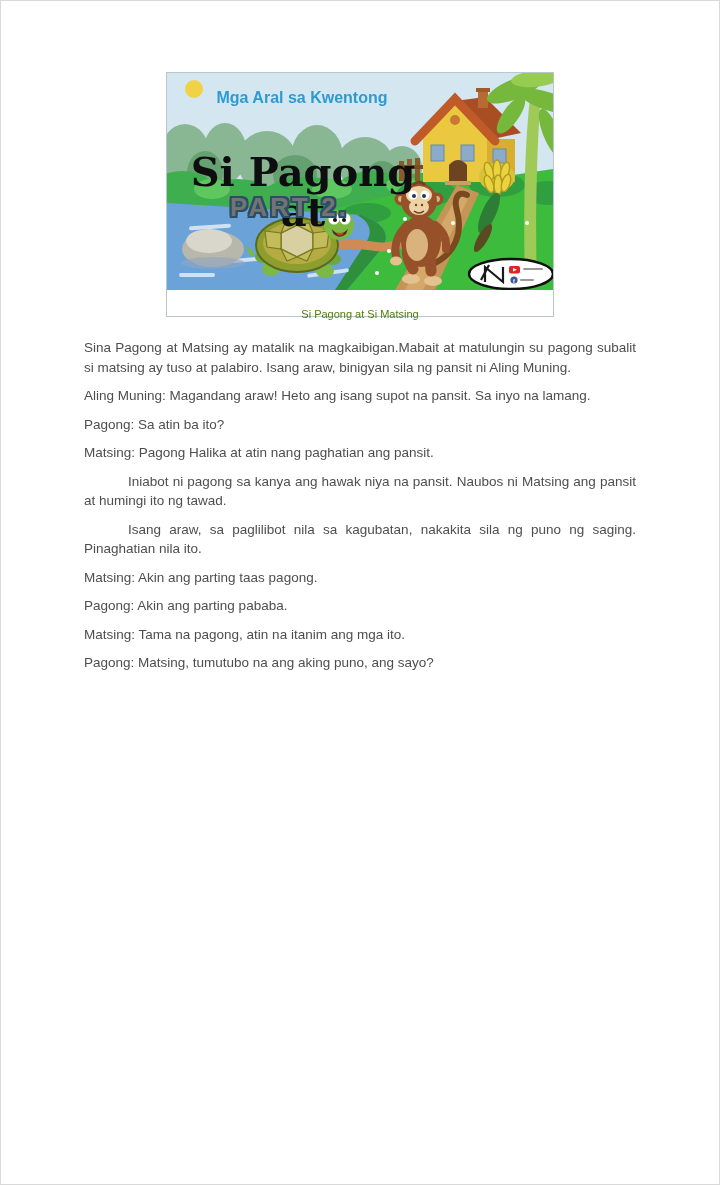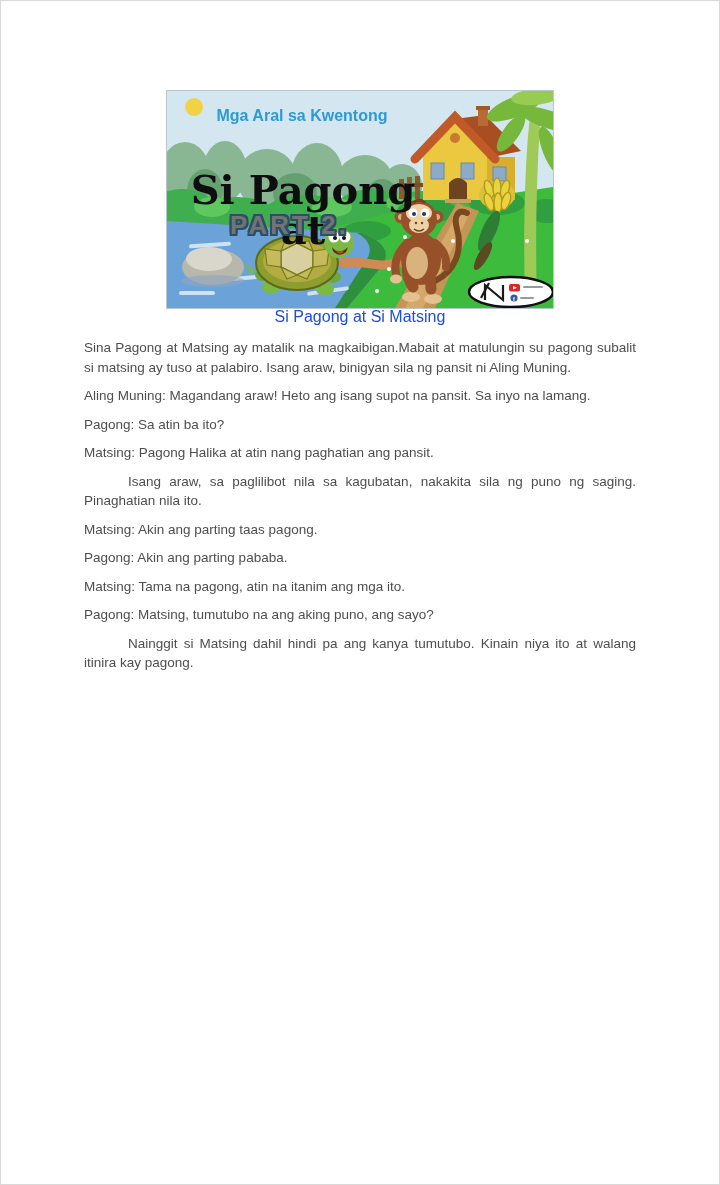--- a/index.html
+++ b/index.html
@@ -6,22 +6,22 @@
   html,body { background:#ffffff; }
   .page {
     position: relative;
     width: 720px; height: 1185px;
     background: #ffffff;
     box-shadow: inset 0 0 0 1px #d9d9d9;
     overflow: hidden;
     font-family: "Liberation Sans", sans-serif;
   }
   .banner {
-    position: absolute; left: 166px; top: 90px;
-    width: 388px; height: 219px;
+    position: absolute; left: 166px; top: 72px;
+    width: 388px; height: 245px;
     border: 1px solid #b9c6cc;
     overflow: hidden;
   }
   .banner svg { position:absolute; left:0; top:0; }
   .banner-text { position:absolute; text-align:center; pointer-events:none; }
   .kicker {
     left: 0; top: 16px; width: 270px;
     font-size: 16px; font-weight: bold; color: #2e9ad3;
     font-family: "Liberation Sans", sans-serif;
   }
@@ -37,21 +37,21 @@
     left: 0; top: 119px; width: 245px;
     font-size: 26px; font-weight: bold; letter-spacing: 3px;
     color: #737373;
     text-shadow: -2px -2px 0 #2d4f66, 2px -2px 0 #2d4f66,
                  -2px 2px 0 #2d4f66, 2px 2px 0 #2d4f66,
                  0 -2px 0 #2d4f66, 0 2px 0 #2d4f66,
                  -2px 0 0 #2d4f66, 2px 0 0 #2d4f66;
   }
   .caption-text {
     position: absolute; left: 0; top: 308px; width: 720px;
-    text-align: center; font-size: 16px; color: #1d4ed8;
+    text-align: center; font-size: 11px; color: #4d7c0f;
   }
   .story {
     position: absolute; left: 0; top: 338px;
     width: 720px; padding: 0 84px;
   }
   .story p {
     font-size: 13.5px; line-height: 19.5px; color: #4e4e4e;
     margin: 0 0 9px 0;
   }
   .story p.justify { text-align: justify; text-align-last: left; }
@@ -263,21 +263,21 @@
     <div class="banner-text part-label">PART 2.</div>
   </div>
 
   <div class="caption-text">Si Pagong at Si Matsing</div>
 
   <div class="story">
       <p class="justify">Sina Pagong at Matsing ay matalik na magkaibigan.Mabait at matulungin su pagong subalit si matsing ay tuso at palabiro. Isang araw, binigyan sila ng pansit ni Aling Muning.</p>
       <p class="">Aling Muning: Magandang araw! Heto ang isang supot na pansit. Sa inyo na lamang.</p>
       <p class="">Pagong: Sa atin ba ito?</p>
       <p class="">Matsing: Pagong Halika at atin nang paghatian ang pansit.</p>
+      <p class="indent justify">Iniabot ni pagong sa kanya ang hawak niya na pansit. Naubos ni Matsing ang pansit at humingi ito ng tawad.</p>
       <p class="indent justify">Isang araw, sa paglilibot nila sa kagubatan, nakakita sila ng puno ng saging. Pinaghatian nila ito.</p>
       <p class="">Matsing: Akin ang parting taas pagong.</p>
       <p class="">Pagong:  Akin ang parting pababa.</p>
       <p class="">Matsing: Tama na pagong, atin na itanim ang mga ito.</p>
       <p class="">Pagong: Matsing, tumutubo na ang aking puno, ang sayo?</p>
-      <p class="indent justify">Nainggit si Matsing dahil hindi pa ang kanya tumutubo. Kinain niya ito at walang itinira kay pagong.</p>
     </div>
 
 </div>
 
 </body></html>

